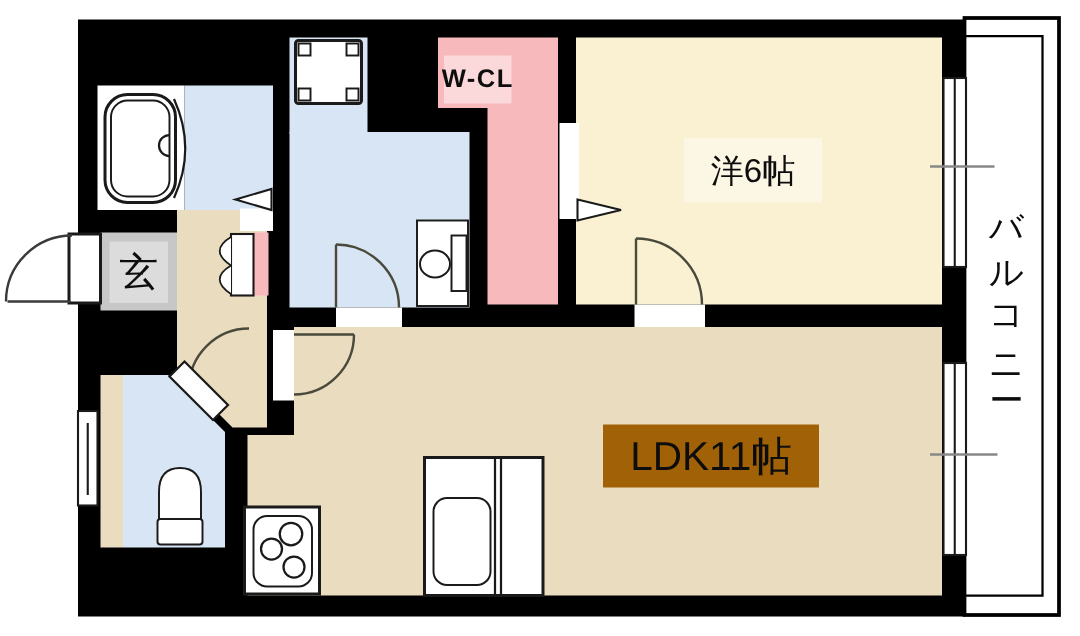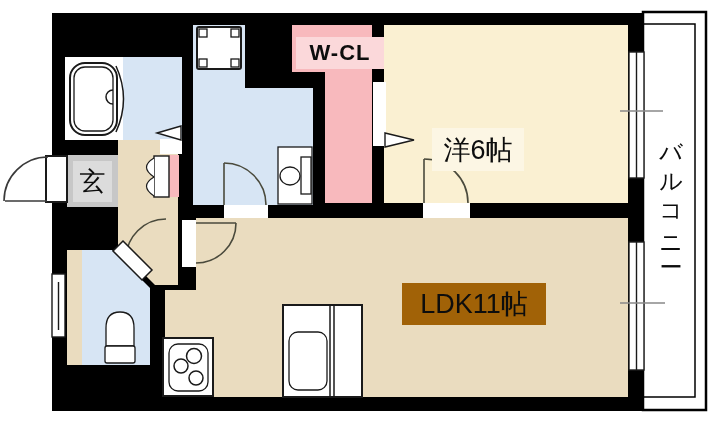--- a/index.html
+++ b/index.html
@@ -15,23 +15,23 @@
   .fx3{fill:none;stroke:#1a1a1a;stroke-width:1.5;}
   .arc{fill:none;stroke:#4a4a3c;stroke-width:1.6;}
   .door-line{fill:none;stroke:#3a3a3a;stroke-width:1.6;}
   .sash{stroke:#1a1a1a;stroke-width:1.4;}
   .tick{stroke:#888888;stroke-width:1.6;}
   .tri{fill:#ffffff;stroke:#1a1a1a;stroke-width:1.4;}
   .label{
     position:absolute;display:flex;align-items:center;justify-content:center;
     color:#0d0d0d;white-space:nowrap;z-index:3;
   }
-  .label-western{left:432px;top:92px;width:92px;height:43px;background:#FCF6E4;font-size:27px;margin-top:36px;}
+  .label-western{left:456px;top:92px;width:92px;height:43px;background:#FCF6E4;font-size:22px;}
   .label-ldk{left:402px;top:283px;width:144px;height:42px;background:#a16207;font-size:27px;}
-  .label-wcl{left:296px;top:37px;width:88px;height:32px;background:#FBD8DA;font-size:22px;font-weight:bold;letter-spacing:1px;}
+  .label-wcl{left:296px;top:37px;width:45px;height:32px;background:#FBD8DA;font-size:17px;font-weight:bold;letter-spacing:1px;}
   .label-genkan{left:73px;top:161px;width:39px;height:41px;background:#DCDCDC;font-size:26px;}
   .label-balcony{
     left:657px;top:126px;width:30px;height:176px;
     writing-mode:vertical-rl;text-orientation:mixed;
     font-size:23px;letter-spacing:6px;justify-content:flex-start;
   }
 </style>
 </head>
 <body>
 

